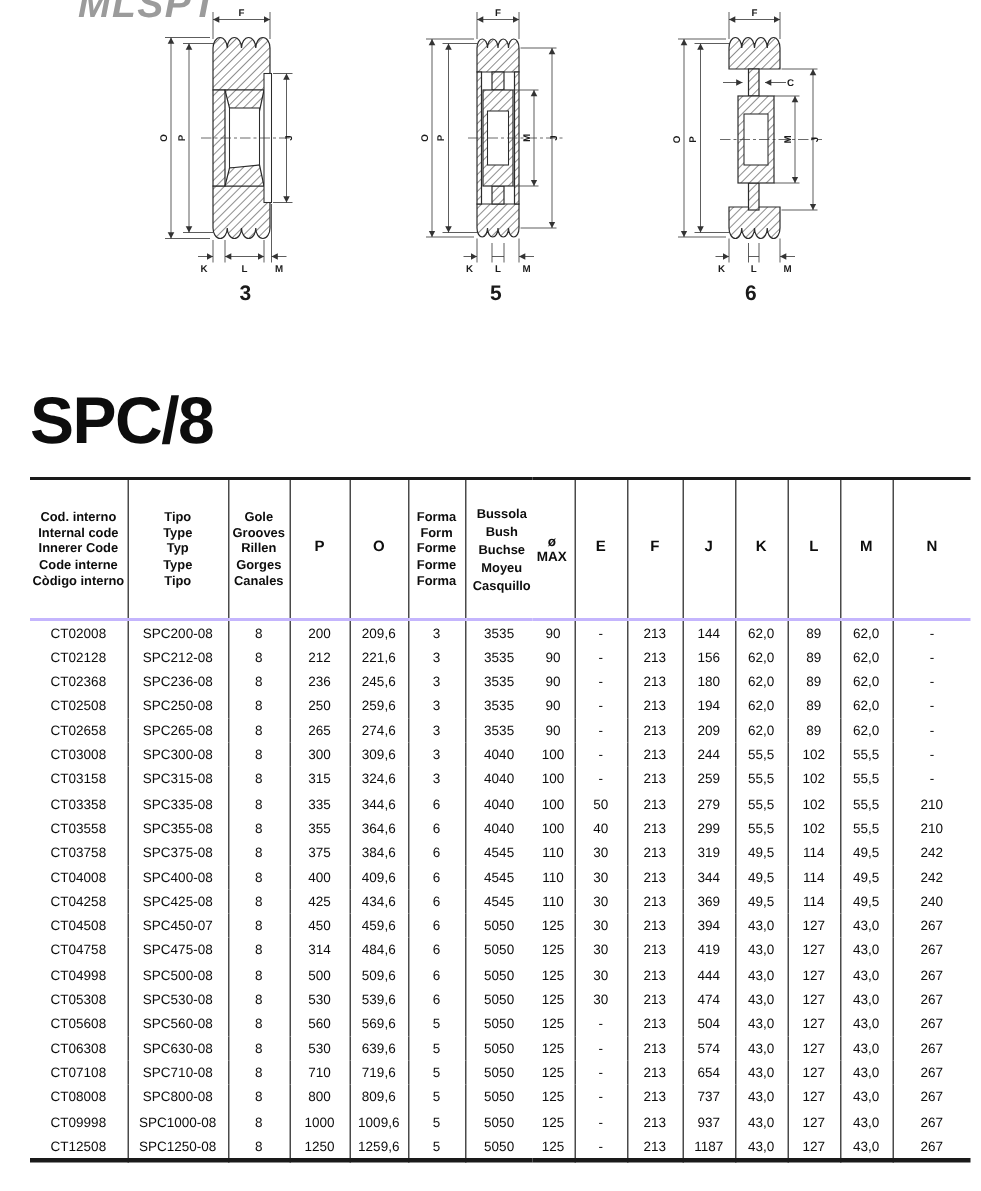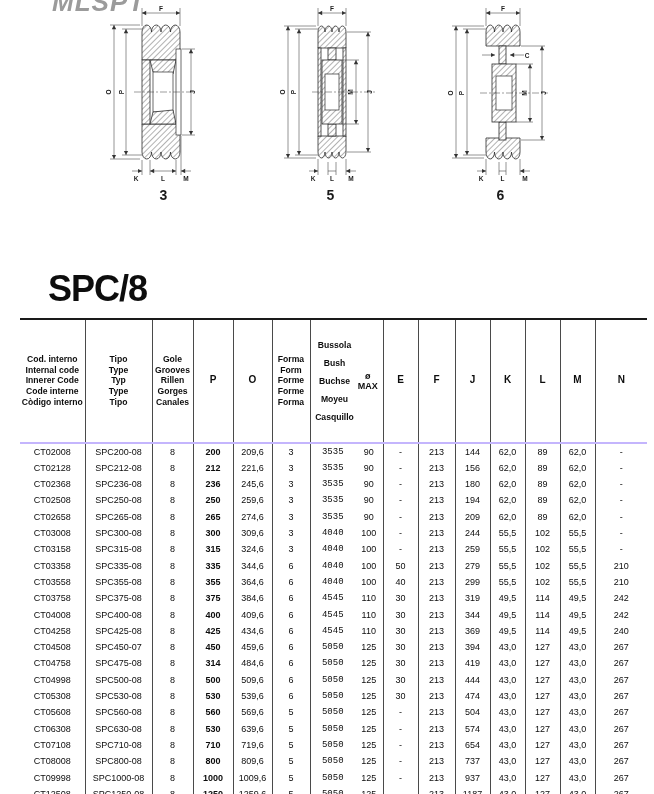--- a/index.html
+++ b/index.html
@@ -19,47 +19,47 @@
   #d1 { left:96px; }
   #d2 { left:268px; }
   #d3 { left:438px; }
   .hatched { stroke:#2b2b2b; stroke-width:0.8; }
   .bore    { fill:#ffffff; stroke:#2b2b2b; stroke-width:0.7; }
   .dim     { stroke:#3a3a3a; stroke-width:0.55; fill:none; }
   .cl      { stroke:#3a3a3a; stroke-width:0.5; stroke-dasharray:7 2 2 2; }
   .dim-text{ font-size:6.5px; font-weight:bold; fill:#1c1c1c; }
 
   .page-title {
-    position:absolute; left:20px; top:268px;
-    font-size:36px; font-weight:bold; letter-spacing:-1px; color:#0d0d0d;margin-left:28px;
+    position:absolute; left:20px; top:256px;
+    font-size:44px; font-weight:bold; letter-spacing:-1px; color:#0d0d0d;
   }
 
   .spec-table {
     position:absolute; left:20px; top:318px;
     border-collapse:collapse; table-layout:fixed; width:627px;
     border-top:2px solid #1a1a1a; border-bottom:3px solid #1a1a1a;
   }
   .spec-table th {
     border-bottom:2px solid #c4b5fd;
     font-size:8.6px; line-height:10.8px; font-weight:bold;
     white-space:pre-line; padding:5px 1px; text-align:center; vertical-align:middle;
     color:#0d0d0d;
   }
   .spec-table th.letter { font-size:10px; }
   .spec-table th, .spec-table td { border-right:1px solid #4a4a4a; }
   .spec-table th:last-child, .spec-table td:last-child { border-right:none; }
   .spec-table td {
     font-size:9px; line-height:16.3px; height:16.3px; padding:0 1px;
     text-align:center; white-space:nowrap; overflow:hidden; color:#0c0c0c;
   }
-  .spec-table td.no-right { border-right:none;font-family:Liberation Mono, monospace; }
-  .spec-table td.p-col { font-weight:bold; }
+  .spec-table td.no-right { border-right:none; }
+  .spec-table td.p-col { font-weight:normal; }
   .bush-th { padding:3px 0; }
   .bush-wrap { display:flex; align-items:center; justify-content:center; }
-  .bush-multi { white-space:pre-line; font-size:8.6px; line-height:18px;text-align:center; }
+  .bush-multi { white-space:pre-line; font-size:8.6px; line-height:12px;text-align:center; }
   .dmax { display:flex; flex-direction:column; margin-left:4px; font-size:9px; line-height:10px; }
 </style>
 </head>
 <body>
 
 <div class="page">
 
   <div class="watermark">MLSPT</div>
 
   <div class="diagram" id="d1">

